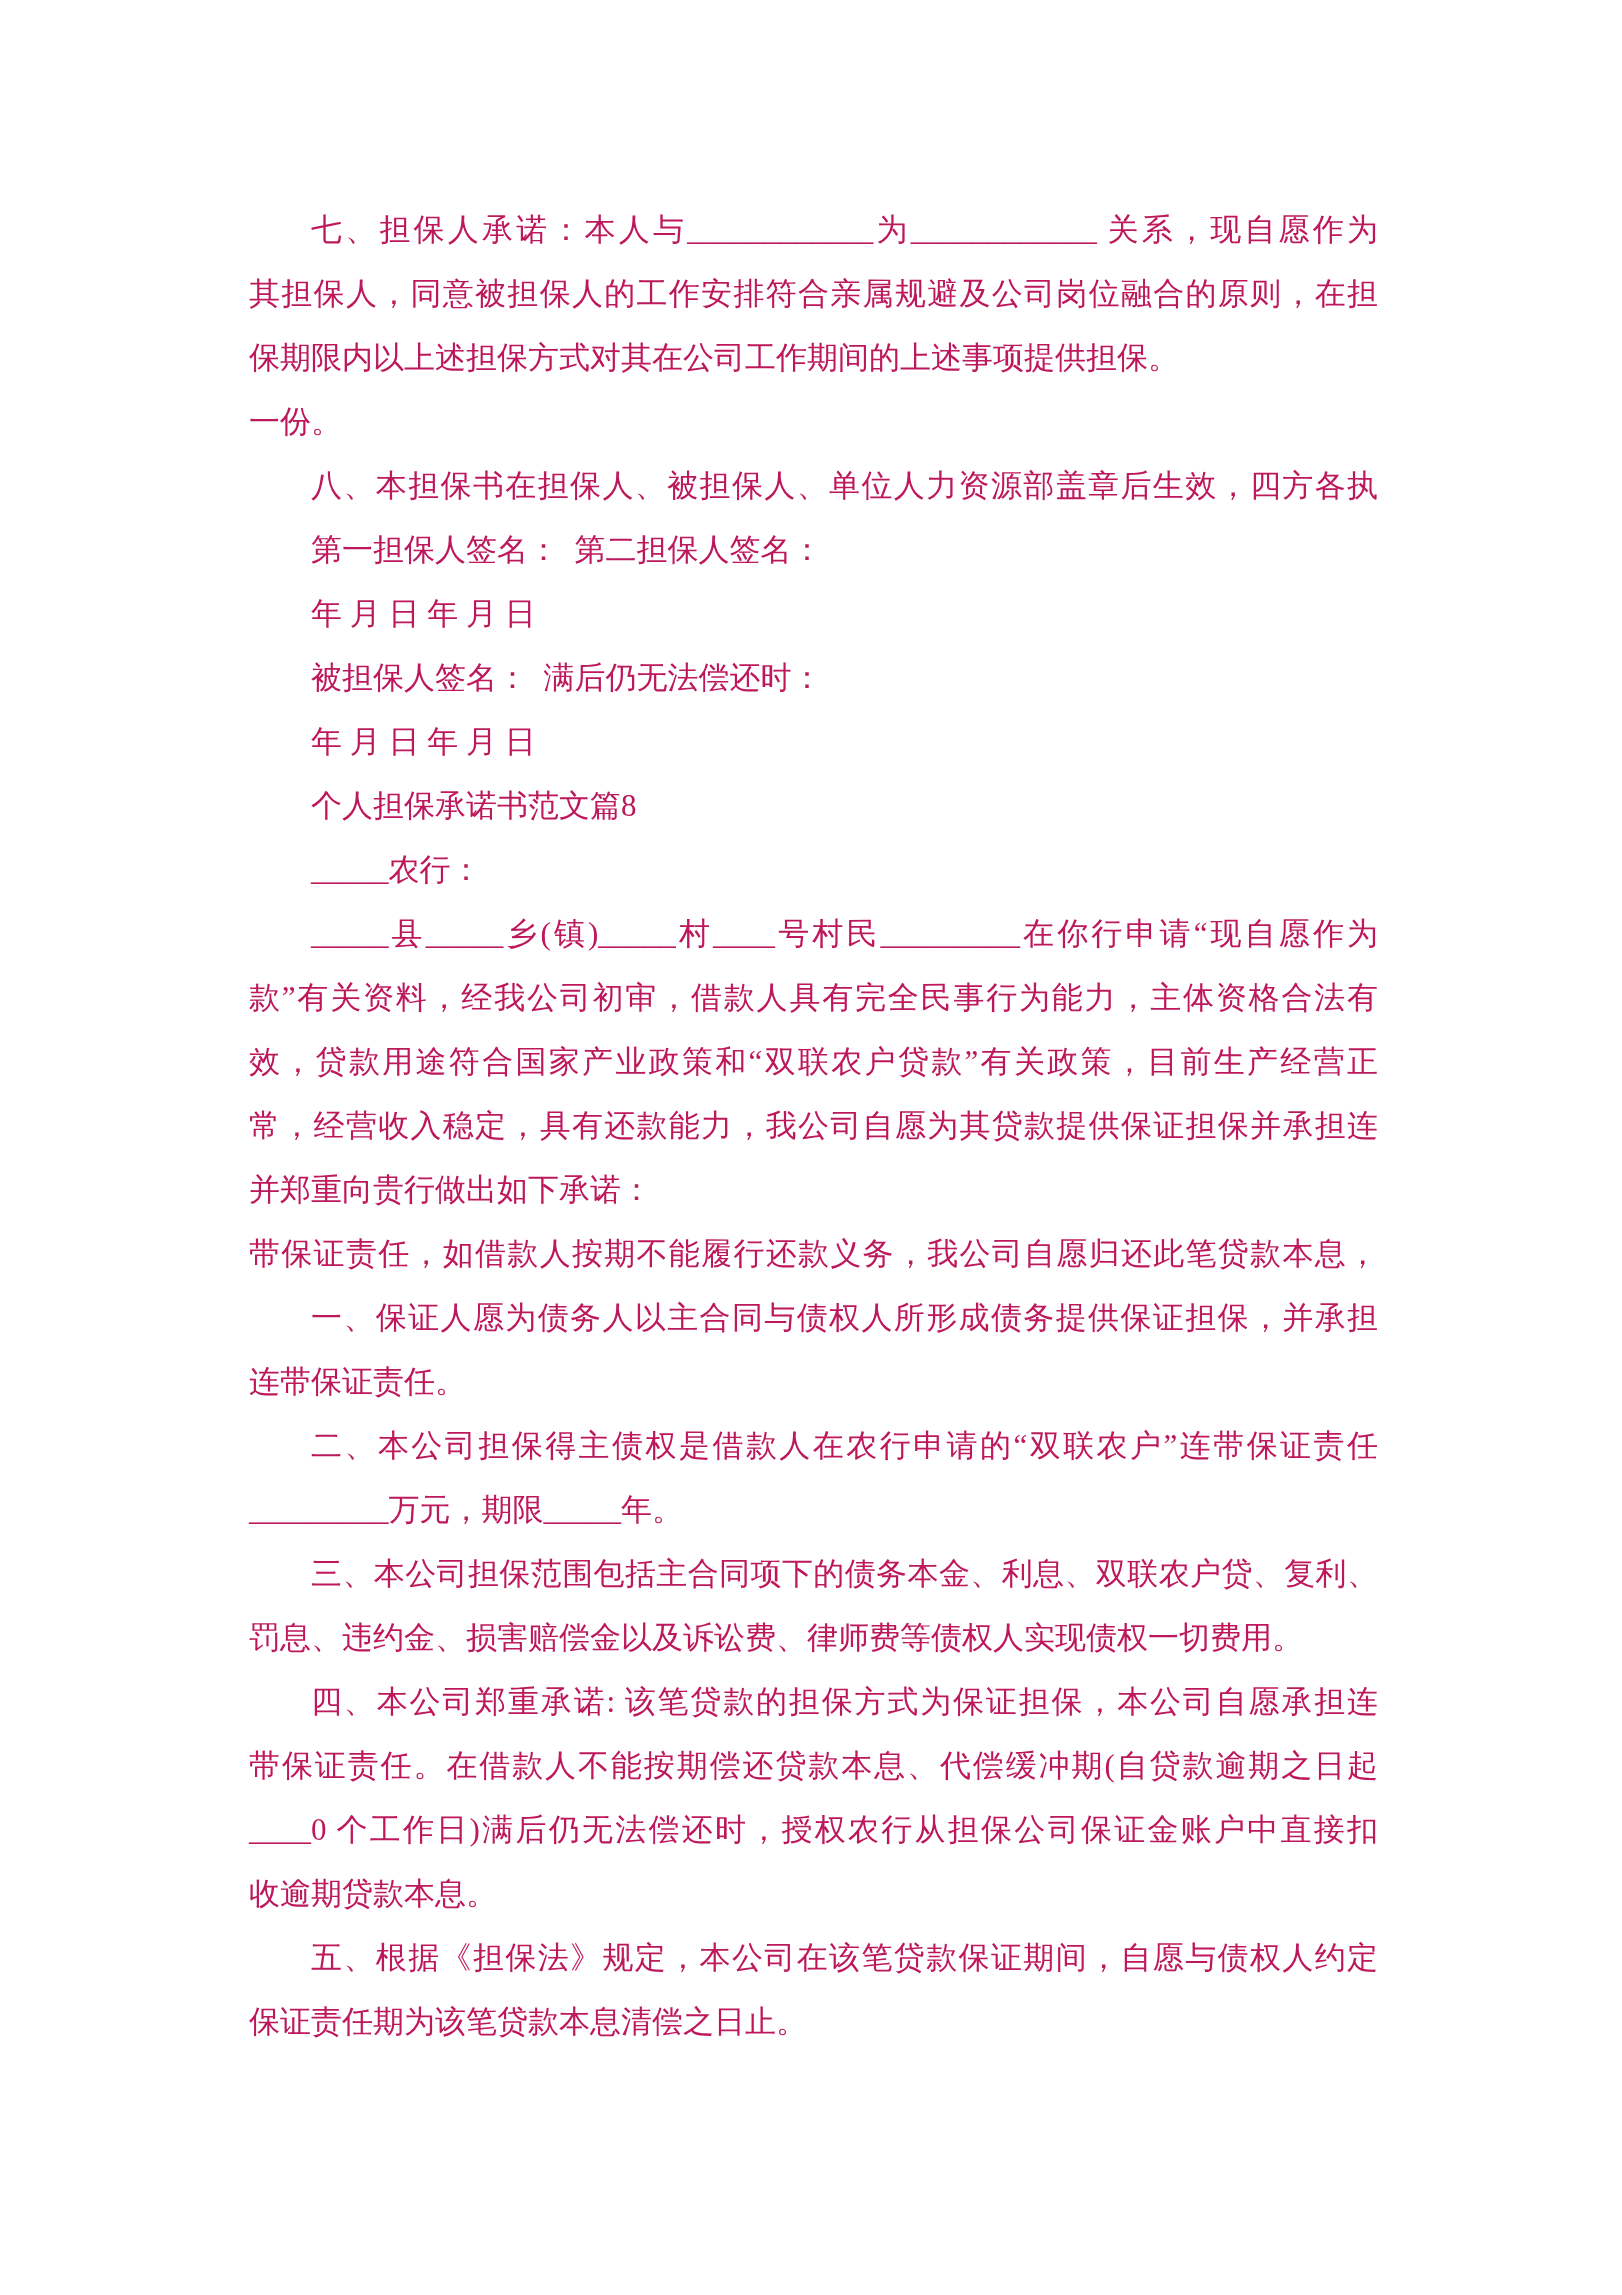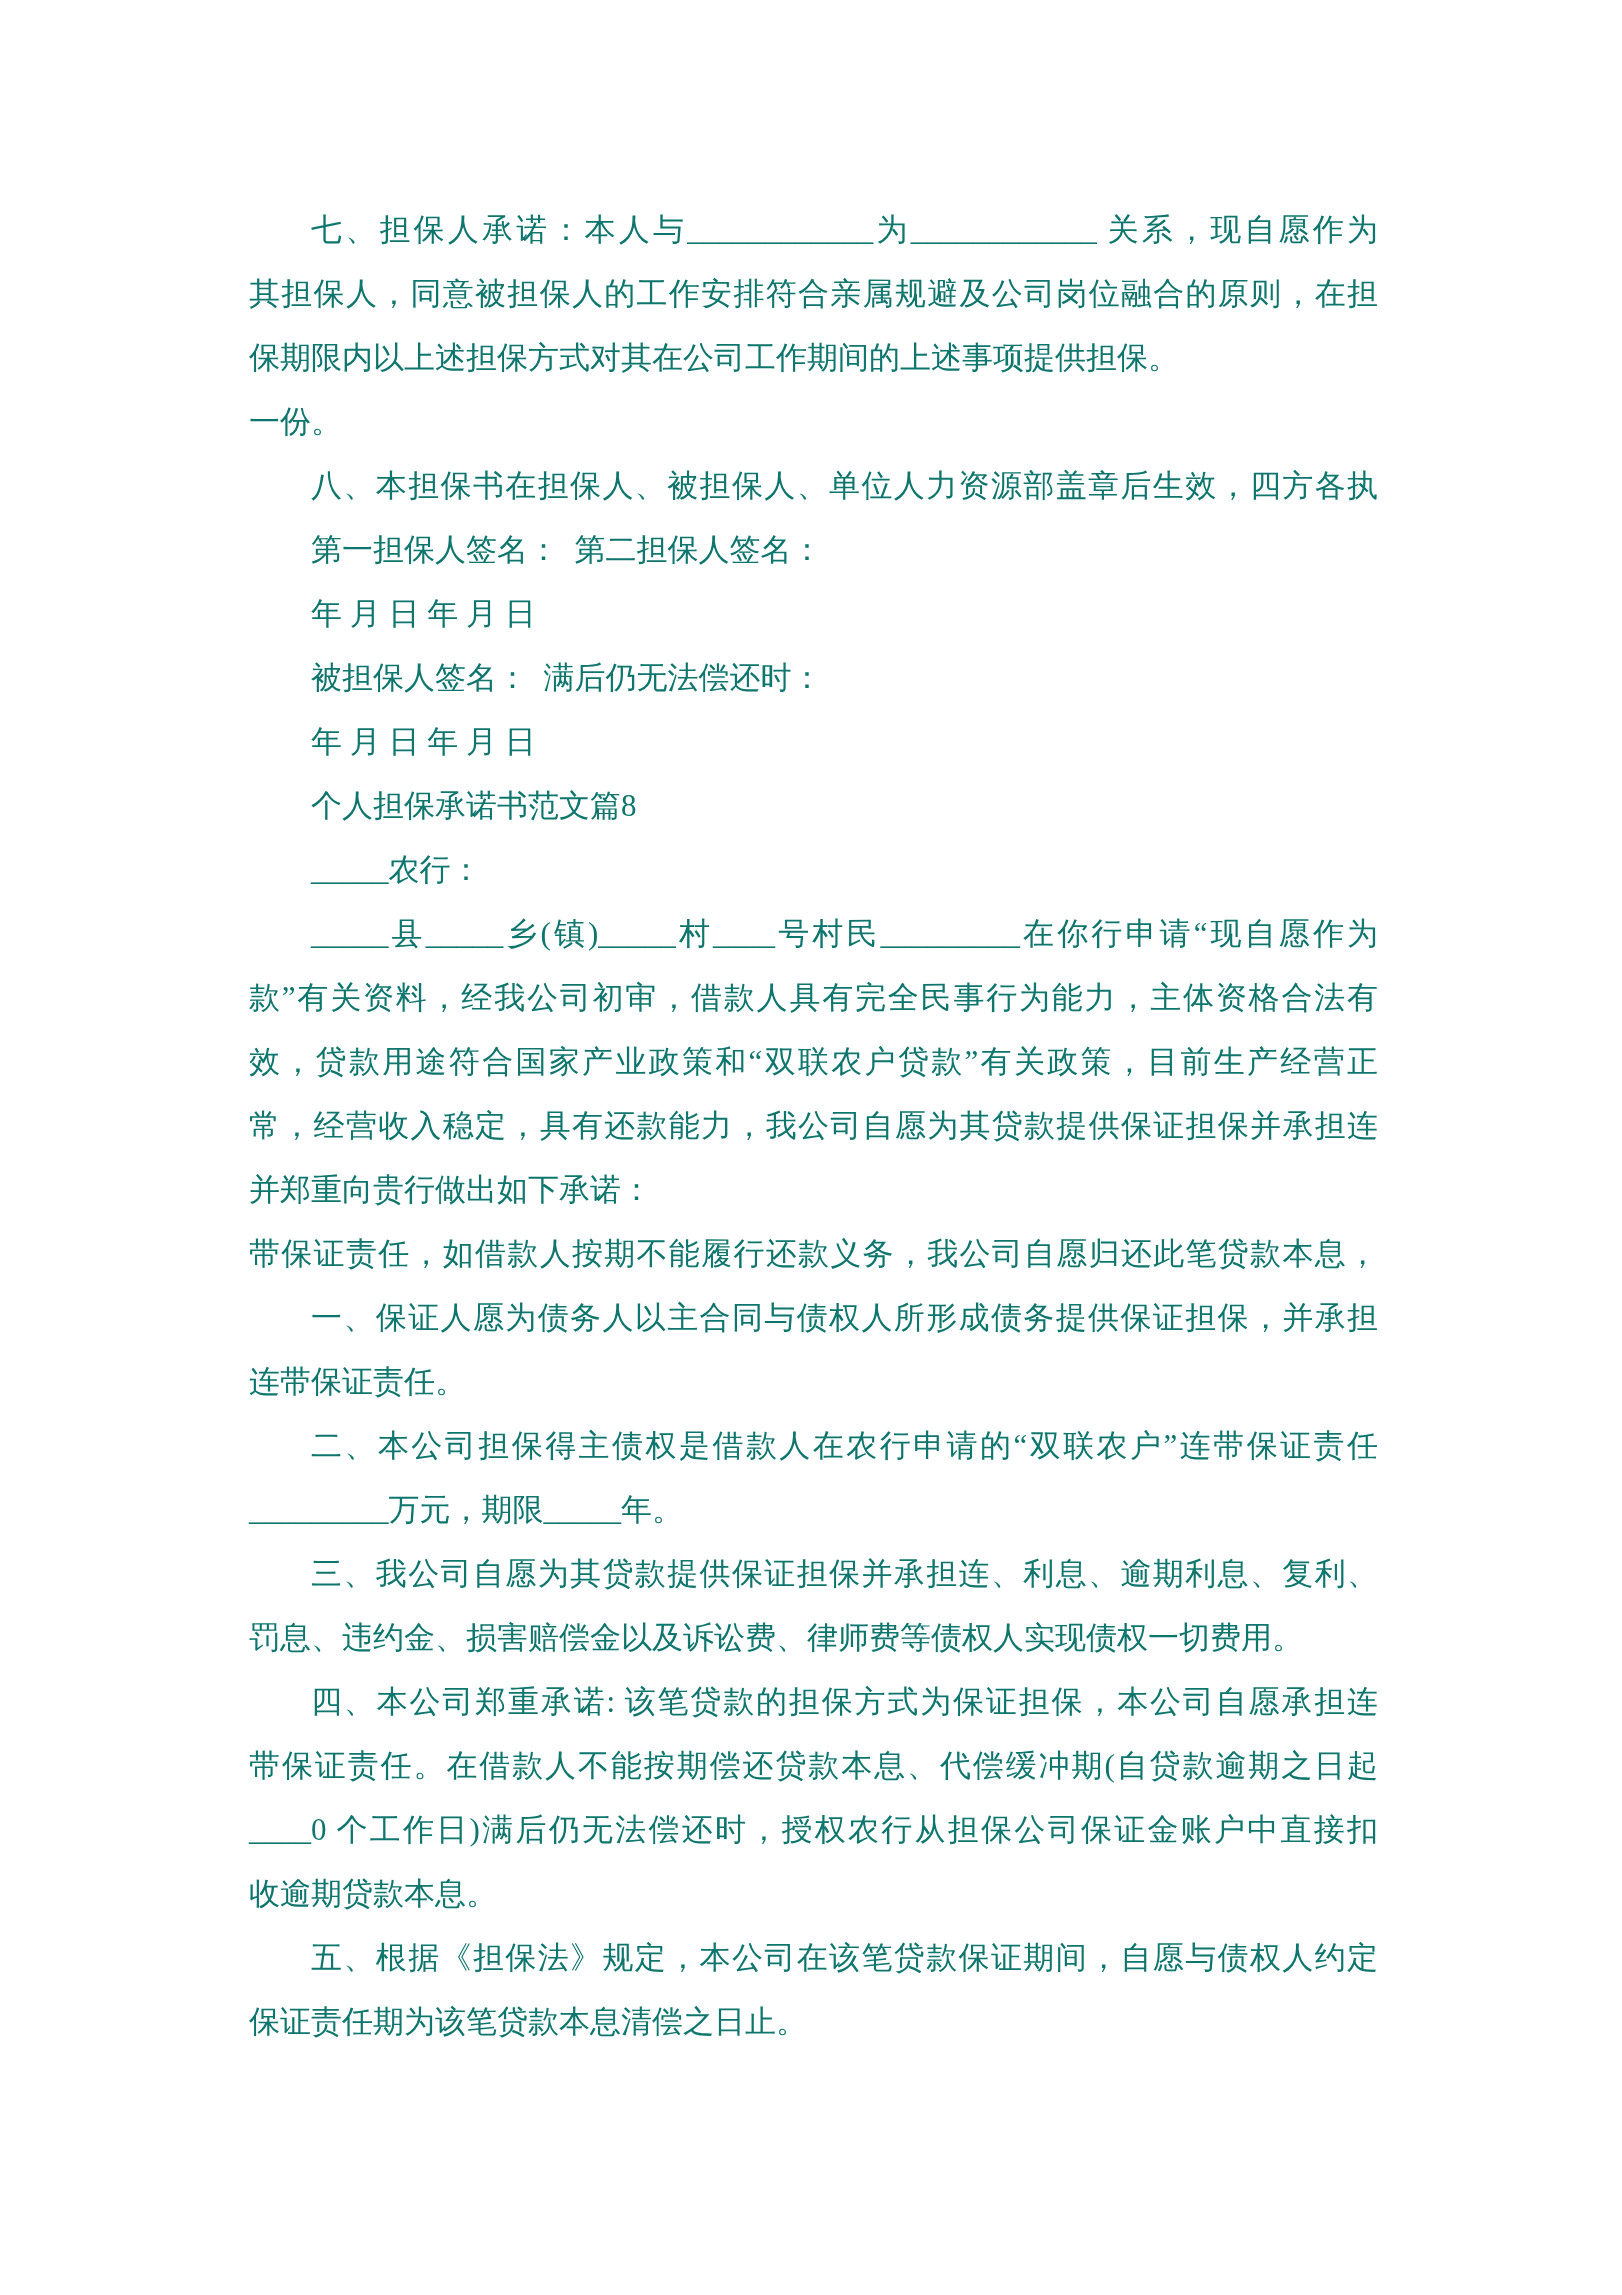--- a/index.html
+++ b/index.html
@@ -21,21 +21,21 @@
     left: 249px;
     top: 198px;
     width: 1129px;
   }
   .ln {
     font-size: 31px;
     line-height: 64px;
     white-space: pre-wrap;
     text-align: justify;
     text-align-last: left;
-    color: #0f766e;
+    color: #be185d;
   }
   .ln.full {
     text-align-last: justify;
   }
   .ln.indent {
     text-indent: 2em;
   }
 </style>
 </head>
 <body>
@@ -56,21 +56,21 @@
     <div class="ln indent full">_____县_____乡(镇)_____村____号村民_________在你行申请“现自愿作为</div>
     <div class="ln full">款”有关资料，经我公司初审，借款人具有完全民事行为能力，主体资格合法有</div>
     <div class="ln full">效，贷款用途符合国家产业政策和“双联农户贷款”有关政策，目前生产经营正</div>
     <div class="ln full">常，经营收入稳定，具有还款能力，我公司自愿为其贷款提供保证担保并承担连</div>
     <div class="ln">并郑重向贵行做出如下承诺：</div>
     <div class="ln full">带保证责任，如借款人按期不能履行还款义务，我公司自愿归还此笔贷款本息，</div>
     <div class="ln indent full">一、保证人愿为债务人以主合同与债权人所形成债务提供保证担保，并承担</div>
     <div class="ln">连带保证责任。</div>
     <div class="ln indent full">二、本公司担保得主债权是借款人在农行申请的“双联农户”连带保证责任</div>
     <div class="ln">_________万元，期限_____年。</div>
-    <div class="ln indent full">三、我公司自愿为其贷款提供保证担保并承担连、利息、逾期利息、复利、</div>
+    <div class="ln indent full">三、本公司担保范围包括主合同项下的债务本金、利息、双联农户贷、复利、</div>
     <div class="ln">罚息、违约金、损害赔偿金以及诉讼费、律师费等债权人实现债权一切费用。</div>
     <div class="ln indent full">四、本公司郑重承诺: 该笔贷款的担保方式为保证担保，本公司自愿承担连</div>
     <div class="ln full">带保证责任。在借款人不能按期偿还贷款本息、代偿缓冲期(自贷款逾期之日起</div>
     <div class="ln full">____0 个工作日)满后仍无法偿还时，授权农行从担保公司保证金账户中直接扣</div>
     <div class="ln">收逾期贷款本息。</div>
     <div class="ln indent full">五、根据《担保法》规定，本公司在该笔贷款保证期间，自愿与债权人约定</div>
     <div class="ln">保证责任期为该笔贷款本息清偿之日止。</div>
   </div>
 </div>
 

